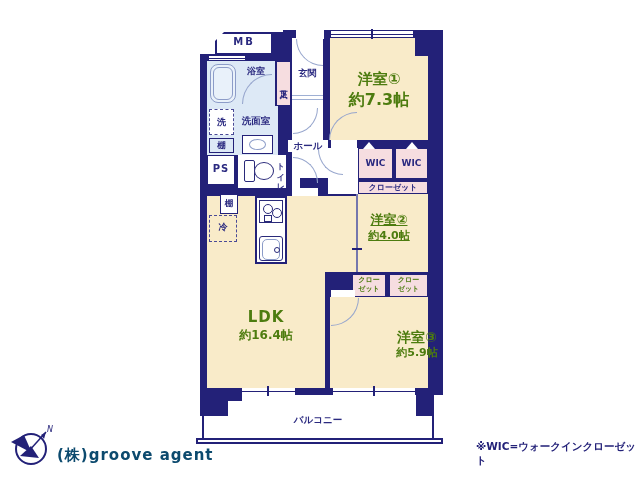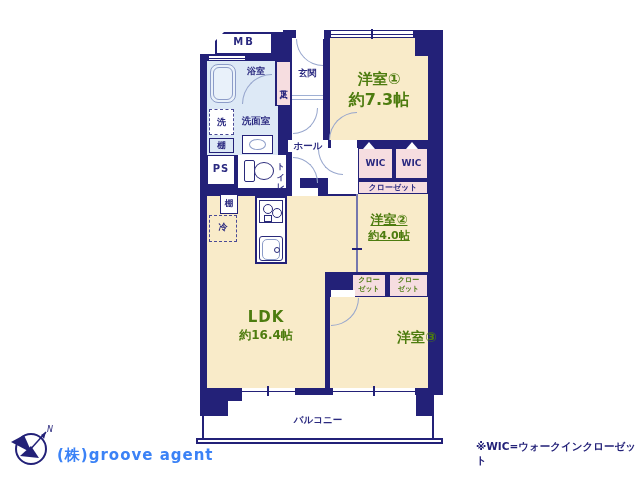--- a/index.html
+++ b/index.html
@@ -17,21 +17,21 @@
   .rname{font-weight:700;}
   .vlbl{writing-mode:vertical-rl;text-orientation:upright;letter-spacing:1px;}
   .win{position:absolute;background:#ffffff;}
   .win .mid{position:absolute;left:0;right:0;top:45%;height:1px;background:#232178;}
   .tick{position:absolute;background:#232178;}
   .arc{position:absolute;border:0 solid #97a6cd;background:transparent;box-sizing:border-box;}
   .dashbox{position:absolute;border:1px dashed #4a4a96;box-sizing:border-box;}
   .mark{position:absolute;background:#ffffff;}
   .fixline{border:1px solid #8c9cc8;box-sizing:border-box;}
   .note{position:absolute;color:#232178;font-weight:700;}
-  .brand{position:absolute;color:#3b82f6;font-weight:600;letter-spacing:1px;}
+  .brand{position:absolute;color:#0c4a6e;font-weight:600;letter-spacing:1px;}
 </style>
 </head>
 <body>
 
 <div id="stage">
 
   <div class="a navy" style="left:200px;top:54px;width:83px;height:341px;"></div>
   <div class="a navy" style="left:283px;top:30px;width:160px;height:365px;"></div>
 
   <div class="a white box" style="left:215px;top:32px;width:58px;height:23px;border:2px solid #232178;clip-path:polygon(9px 0,100% 0,100% 100%,0 100%,0 9px);"></div>
@@ -125,20 +125,21 @@
     <div>ゼット</div>
   </div>
   <div class="mark" style="left:360px;top:299px;width:12px;height:7px;clip-path:polygon(0 0,100% 0,50% 100%);"></div>
   <div class="mark" style="left:400px;top:299px;width:12px;height:7px;clip-path:polygon(0 0,100% 0,50% 100%);"></div>
 
   <div class="a cream" style="left:330px;top:297px;width:98px;height:91px;"></div>
   <div class="a white" style="left:331px;top:290px;width:24px;height:7px;"></div>
   <div class="arc" style="left:331px;top:298px;width:28px;height:28px;border-right-width:1px;border-bottom-width:1px;border-radius:0 0 100% 0;"></div>
   <div class="stack" style="left:330px;top:328px;width:98px;padding-left:38px;">
     <div class="rname" style="font-size:14px;">洋室③</div>
+    <div style="font-size:11px;font-weight:600;">約5.9帖</div>
   </div>
 
   <div class="a cream" style="left:207px;top:196px;width:118px;height:192px;"></div>
   <div class="a white" style="left:292px;top:188px;width:26px;height:8px;"></div>
   <div class="a white box" style="left:220px;top:194px;width:18px;height:20px;border:1px solid #232178;"></div>
   <div class="lbl" style="left:220px;top:198px;width:18px;font-size:8.5px;">棚</div>
   <div class="dashbox" style="left:209px;top:215px;width:28px;height:27px;"></div>
   <div class="lbl" style="left:209px;top:222px;width:28px;font-size:9px;">冷</div>
 
   <div class="a white box" style="left:255px;top:196px;width:32px;height:68px;border:2px solid #232178;"></div>

